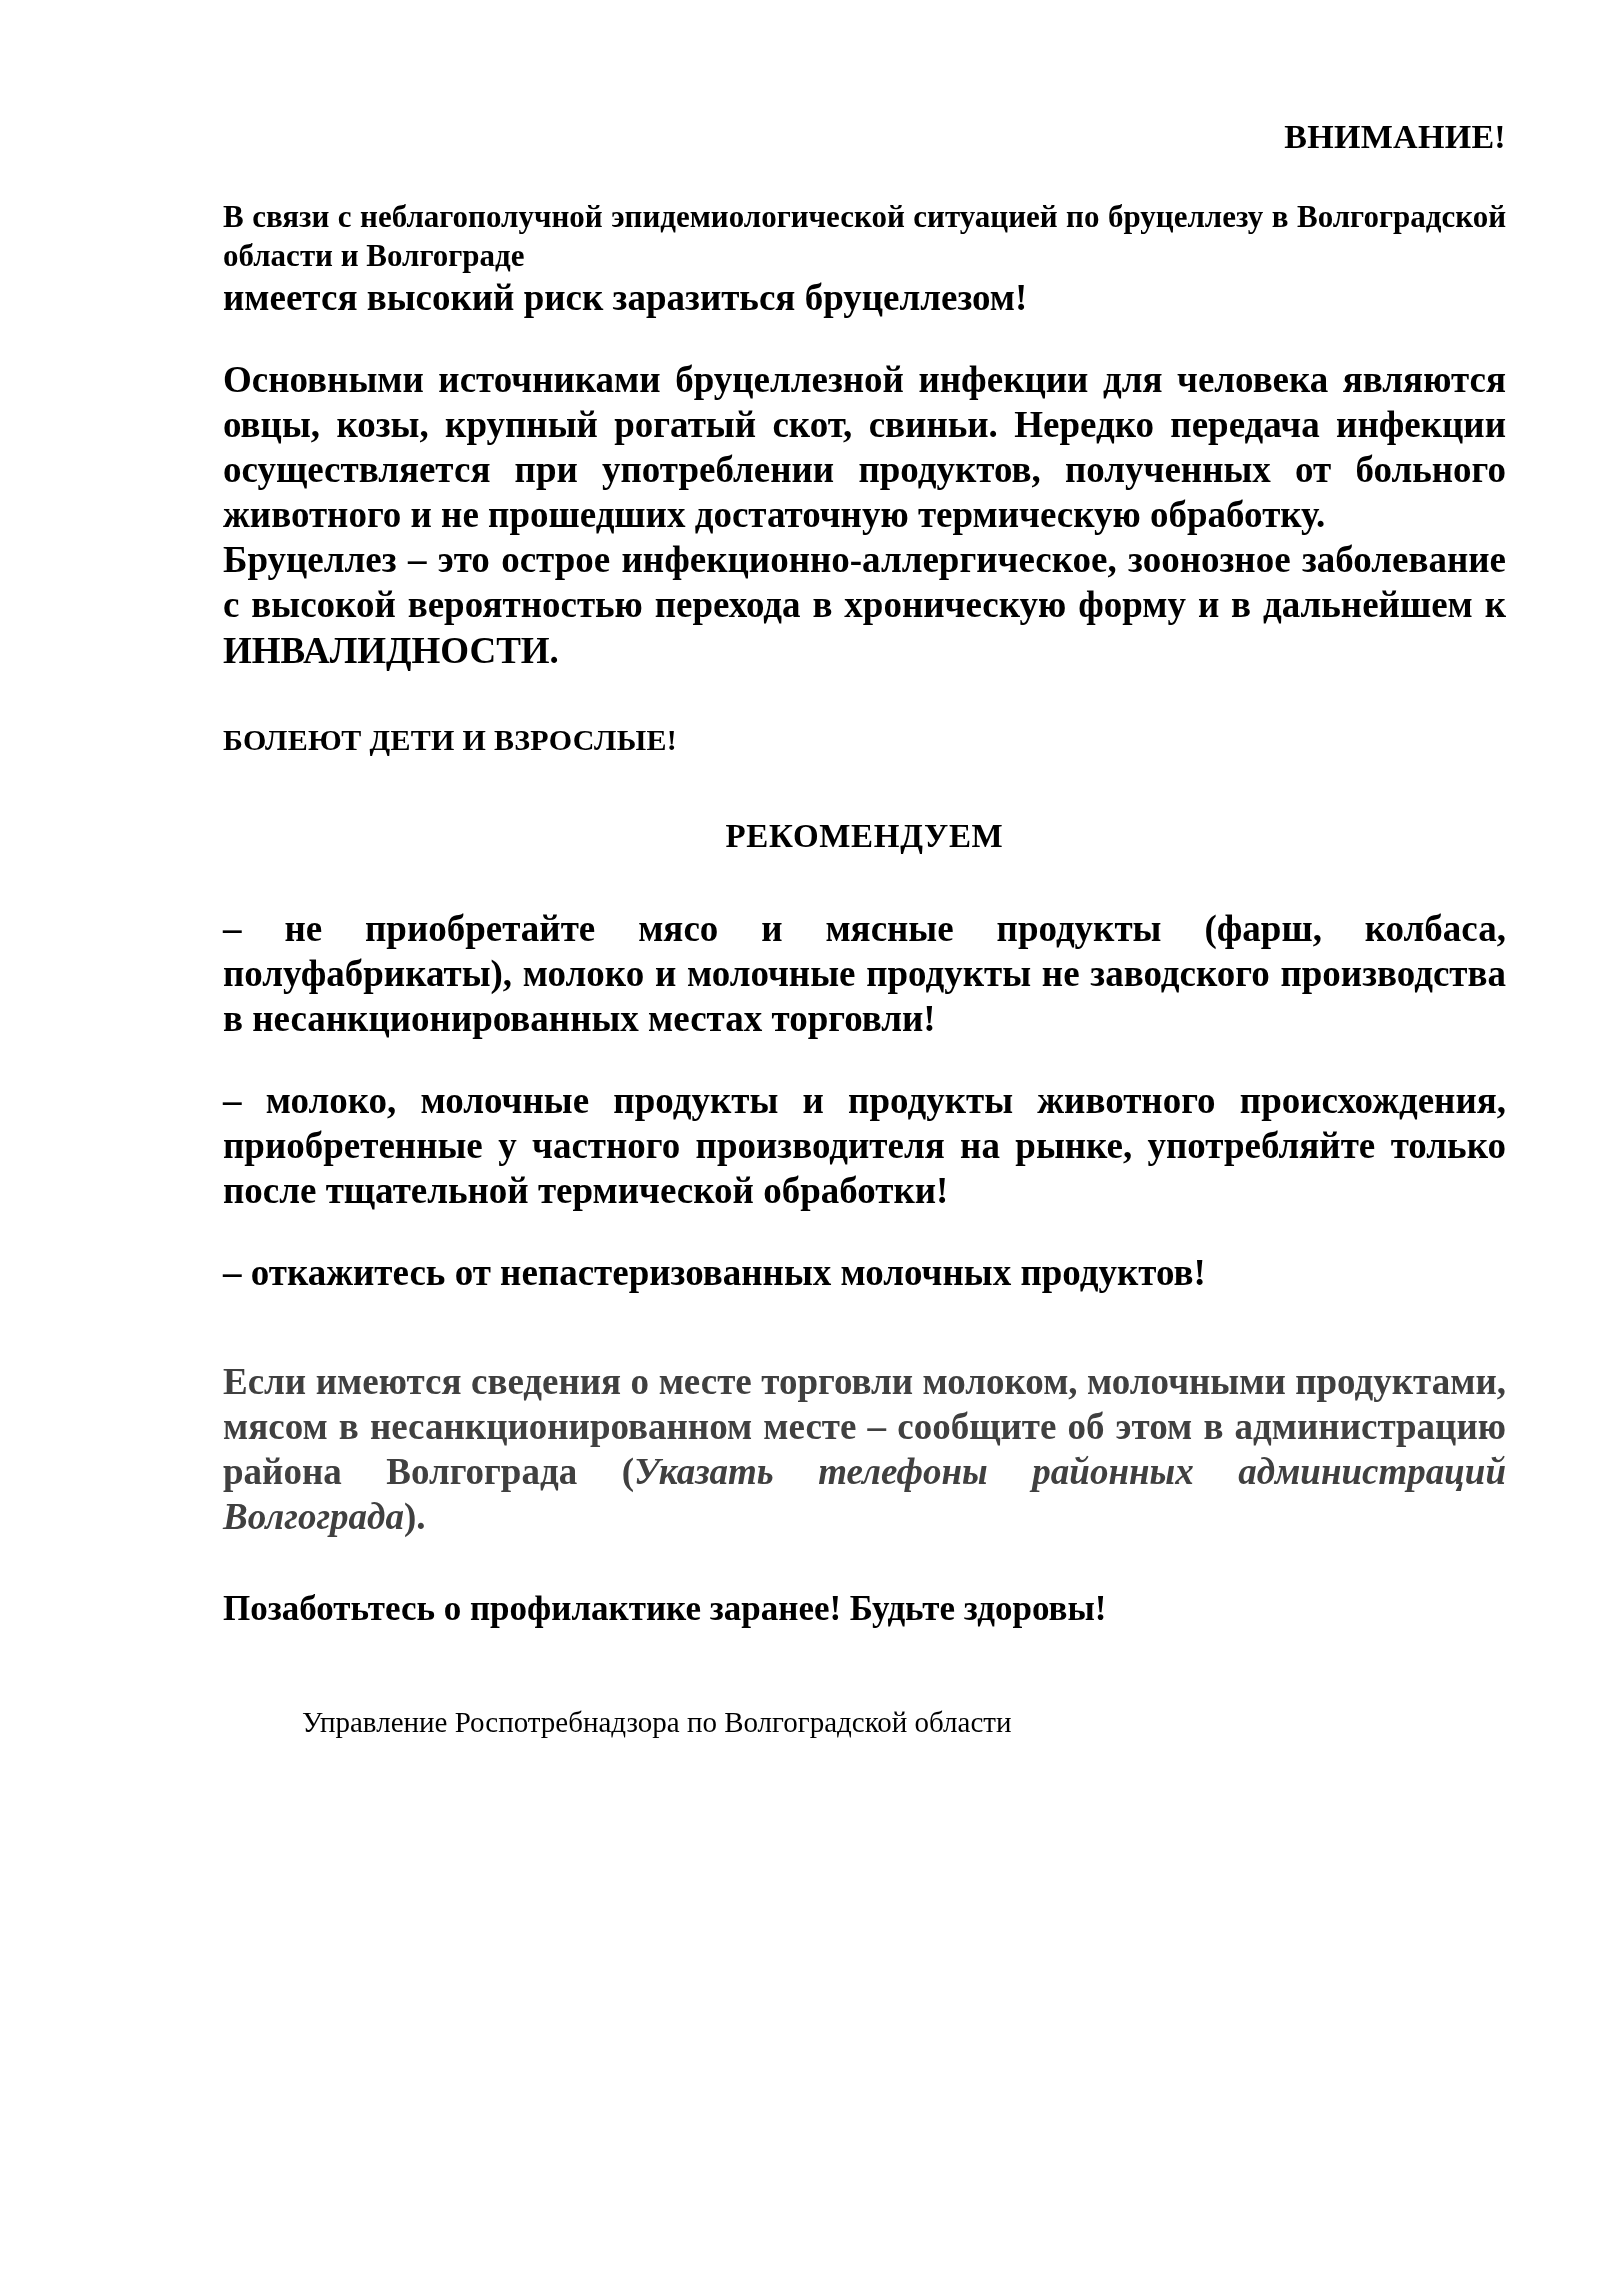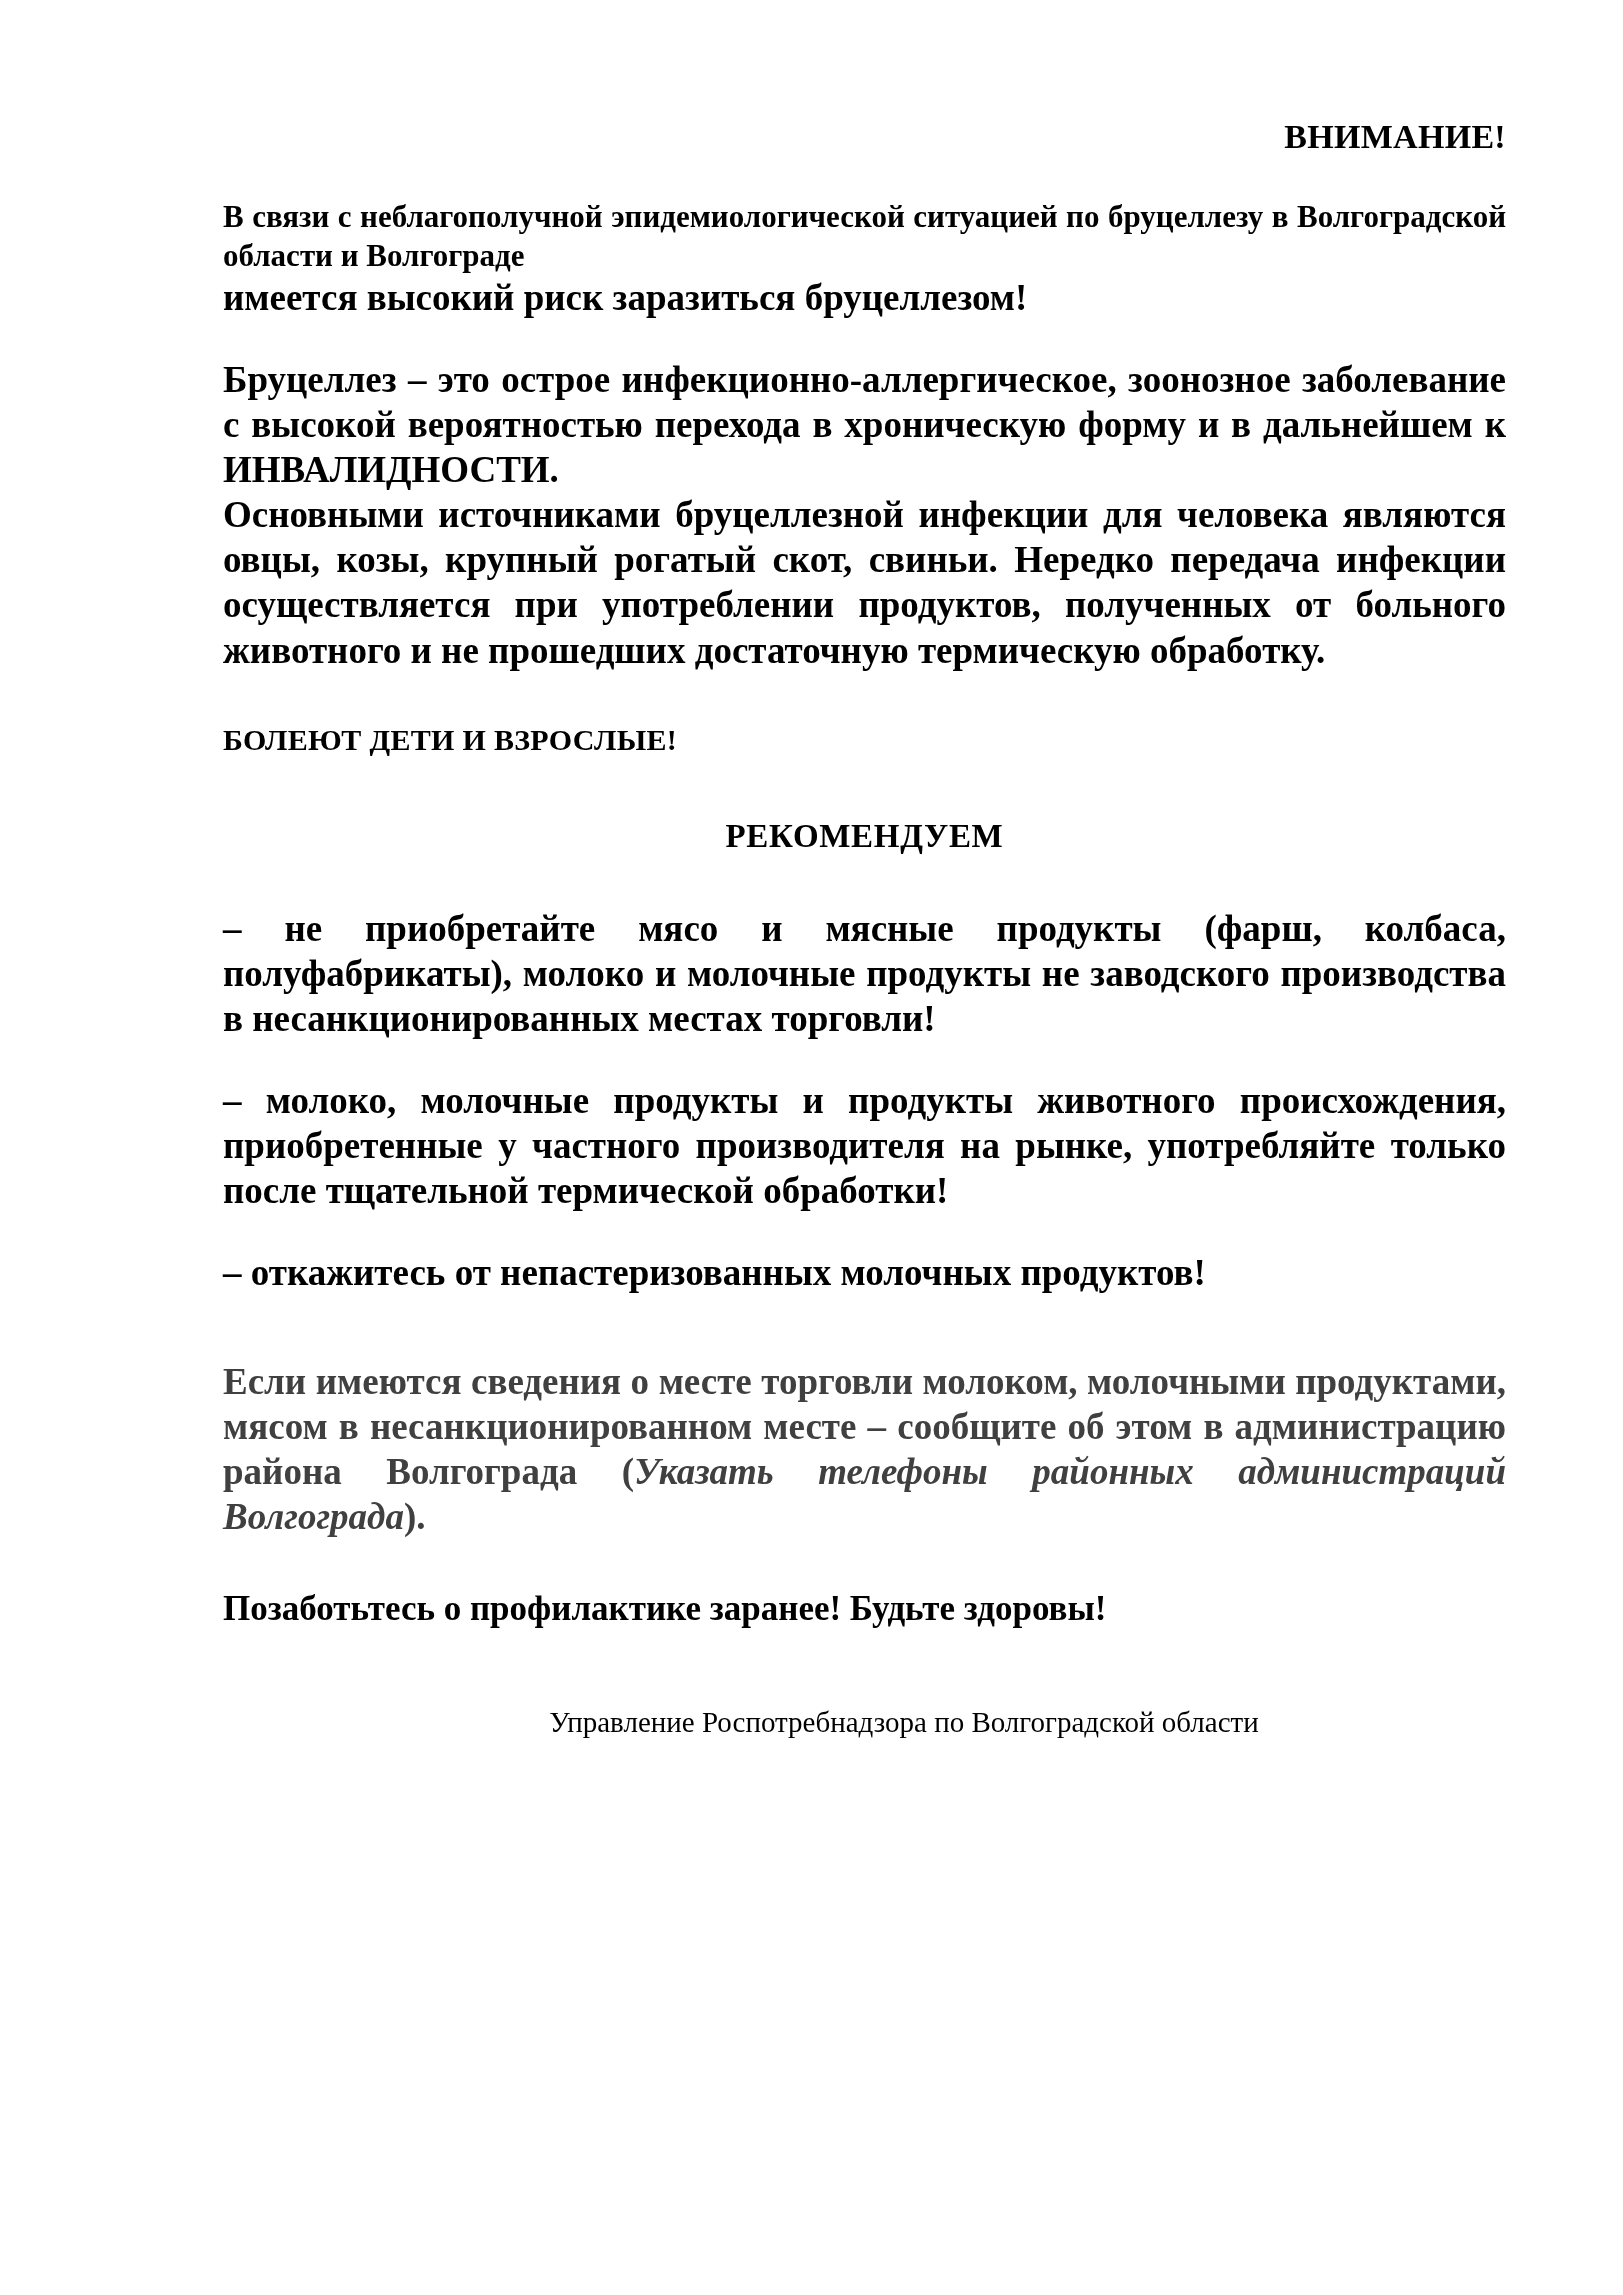--- a/index.html
+++ b/index.html
@@ -62,21 +62,21 @@
   }
   .recommend {
     text-align: center;
     font-weight: bold;
     font-size: 33px;
     letter-spacing: 0.7px;
     margin-top: 9px;
   }
   .footer {
     margin-top: 72px;
-    text-align: center;
+    text-align: left;
     font-size: 29px;
     font-weight: normal;
     color: #000;
     padding-left: 79px;
   }
   .closing {
     font-size: 35px;
     font-weight: bold;
   }
   .ital {
@@ -89,22 +89,22 @@
 <div class="page">
   <div class="doc-body">
 
     <div class="title">ВНИМАНИЕ!</div>
 
     <p class="lead just">В связи с неблагополучной эпидемиологической ситуацией по бруцеллезу в Волгоградской области и Волгограде</p>
     <p class="headline">имеется высокий риск заразиться бруцеллезом!</p>
 
     <div class="gap-m"></div>
 
+    <p class="headline just">Основными источниками бруцеллезной инфекции для человека являются овцы, козы, крупный рогатый скот, свиньи. Нередко передача инфекции осуществляется при употреблении продуктов, полученных от больного животного и не прошедших достаточную термическую обработку.</p>
     <p class="headline just">Бруцеллез – это острое инфекционно-аллергическое, зоонозное заболевание с высокой вероятностью перехода в хроническую форму и в дальнейшем к ИНВАЛИДНОСТИ.</p>
-    <p class="headline just">Основными источниками бруцеллезной инфекции для человека являются овцы, козы, крупный рогатый скот, свиньи. Нередко передача инфекции осуществляется при употреблении продуктов, полученных от больного животного и не прошедших достаточную термическую обработку.</p>
 
     <div class="gap-l"></div>
 
     <p class="section-head">БОЛЕЮТ ДЕТИ И ВЗРОСЛЫЕ!</p>
 
     <div class="gap-l"></div>
 
     <p class="recommend">РЕКОМЕНДУЕМ</p>
 
     <div class="gap-l"></div>

